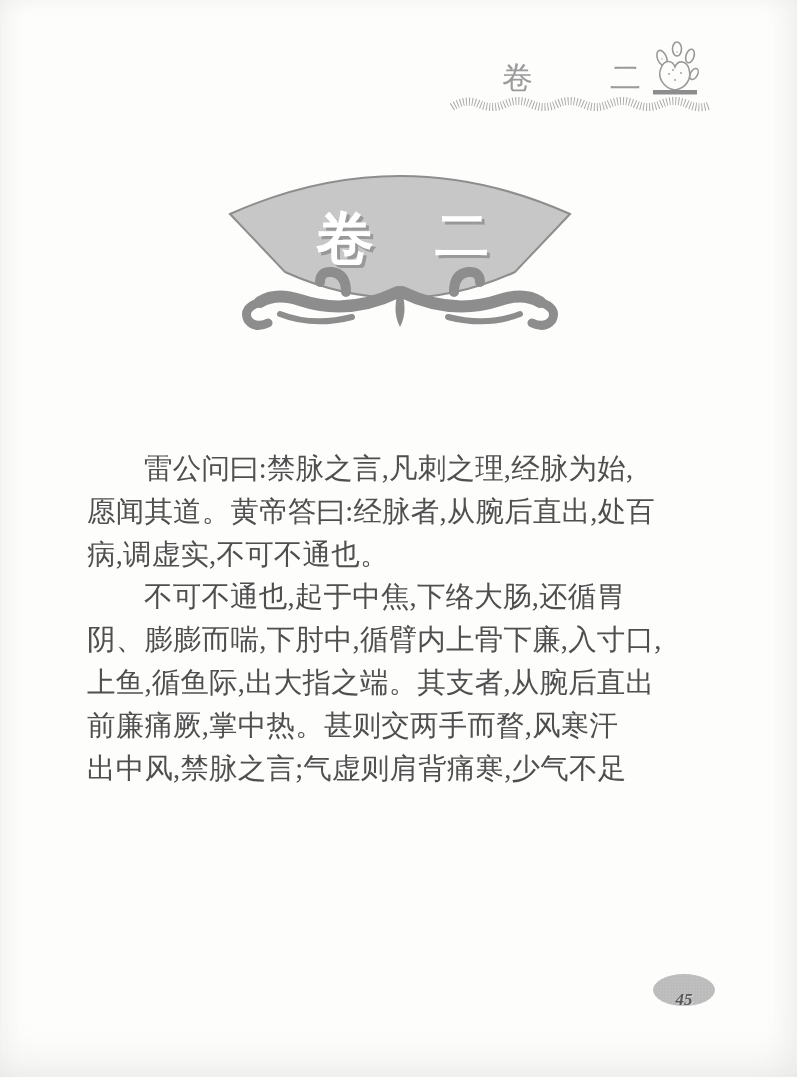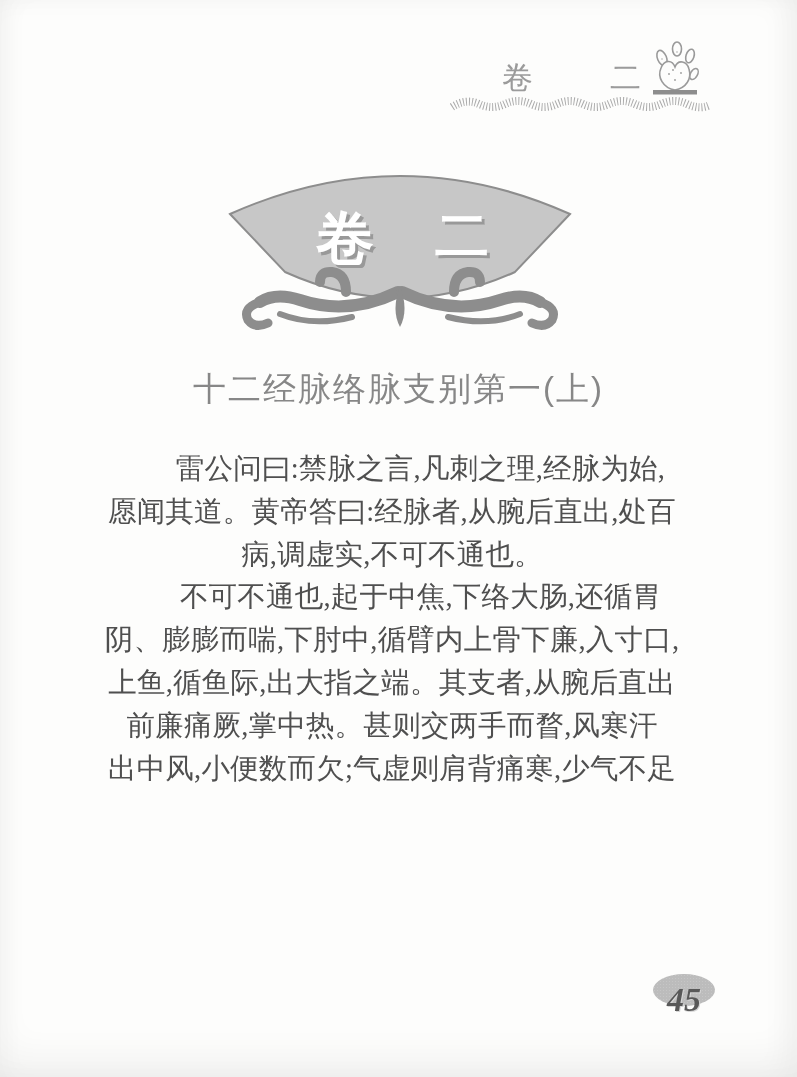--- a/index.html
+++ b/index.html
@@ -29,41 +29,40 @@
   
   .section-title{
     position:absolute;left:0;right:0;top:367px;
     text-align:center;
     font-family:"Liberation Sans","DejaVu Sans",sans-serif;
     font-size:33px;letter-spacing:2px;
     color:#878787;font-weight:400;
   }
   
   .body-text{
-    position:absolute;left:75px;top:448px;width:634px;
+    position:absolute;left:87px;top:448px;width:634px;
     color:#4f4f4f;
     font-size:28.5px;
     letter-spacing:0.2px;
-    text-align:center;
   }
   .para{margin:0;}
   .line{display:block;height:42.8px;line-height:42.8px;white-space:nowrap;}
   .line.first{padding-left:57px;}
   
   .page-badge{
     position:absolute;left:653px;top:974px;
     width:62px;height:32px;border-radius:50%;
     background:#bcbcbc;
     background-image:radial-gradient(#c6c6c6 0.8px, transparent 0.9px);
     background-size:3px 3px;
     display:flex;align-items:center;justify-content:center;
   }
   .page-badge span{
     font-style:italic;font-weight:bold;
-    font-size:34px;color:#585858;
+    font-size:17px;color:#585858;
     font-family:"Liberation Serif","DejaVu Serif",serif;
     text-shadow:1px 1px 0 #d6d6d6;
     margin-top:20px;
   }
 </style>
 </head>
 <body>
 
 <div class="page">
 
@@ -110,34 +109,33 @@
         <path d="M 62 150 Q 95 163 134 153" stroke-width="6"></path>
         <path d="M 128 128 Q 128 110 114 108 Q 102 107 102 118" stroke-width="10"></path>
       </g>
     </g>
     <path d="M 182 122 C 176 138 176 152 182 163 C 188 152 188 138 182 122 Z" fill="#8d8d8d"></path>
 
     <text x="127" y="94" text-anchor="middle" font-size="58" font-weight="bold" font-family="'Liberation Serif','DejaVu Serif',serif" fill="#ffffff" style="text-shadow:3px 3px 0 #999999;">卷</text>
     <text x="244" y="90" text-anchor="middle" font-size="54" font-weight="bold" font-family="'Liberation Serif','DejaVu Serif',serif" fill="#ffffff" style="text-shadow:3px 3px 0 #999999;">二</text>
   </svg>
 
-  <div class="section-title">十二经脉络脉支别第一(上)</div>
 
   <div class="body-text">
     <div class="para">
       <span class="line first">雷公问曰:禁脉之言,凡刺之理,经脉为始,</span>
       <span class="line">愿闻其道。黄帝答曰:经脉者,从腕后直出,处百</span>
       <span class="line">病,调虚实,不可不通也。</span>
     </div>
     <div class="para">
       <span class="line first">不可不通也,起于中焦,下络大肠,还循胃</span>
       <span class="line">阴、膨膨而喘,下肘中,循臂内上骨下廉,入寸口,</span>
       <span class="line">上鱼,循鱼际,出大指之端。其支者,从腕后直出</span>
       <span class="line">前廉痛厥,掌中热。甚则交两手而瞀,风寒汗</span>
-      <span class="line">出中风,小便数而欠;气虚则肩背痛寒,少气不足</span>
+      <span class="line">出中风,禁脉之言;气虚则肩背痛寒,少气不足</span>
     </div>
   </div>
 
   <div class="page-badge">
     <span>45</span>
   </div>
 
 </div>
 
 </body></html>

